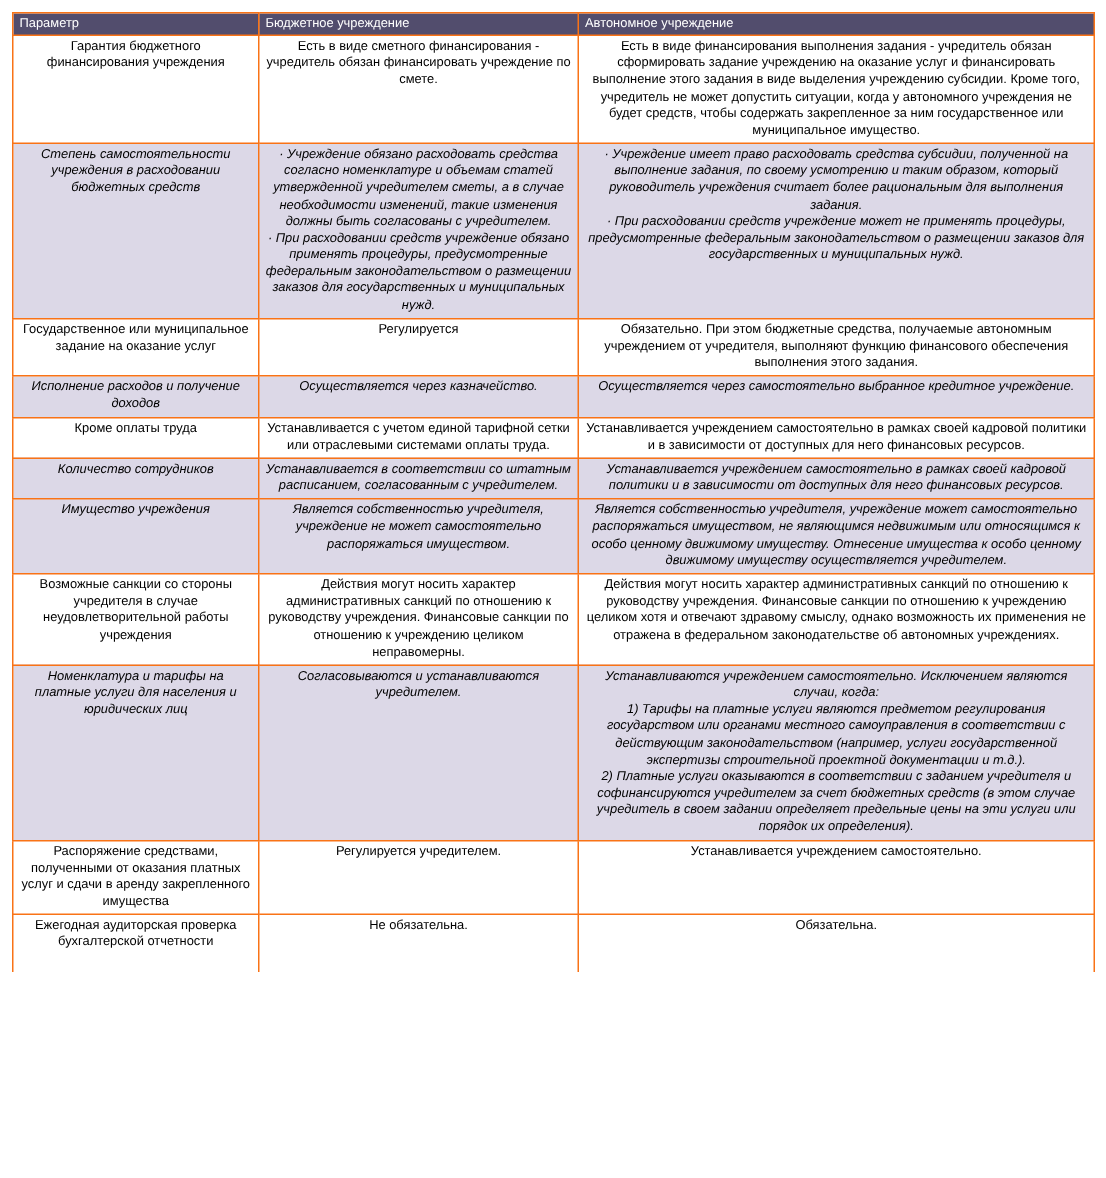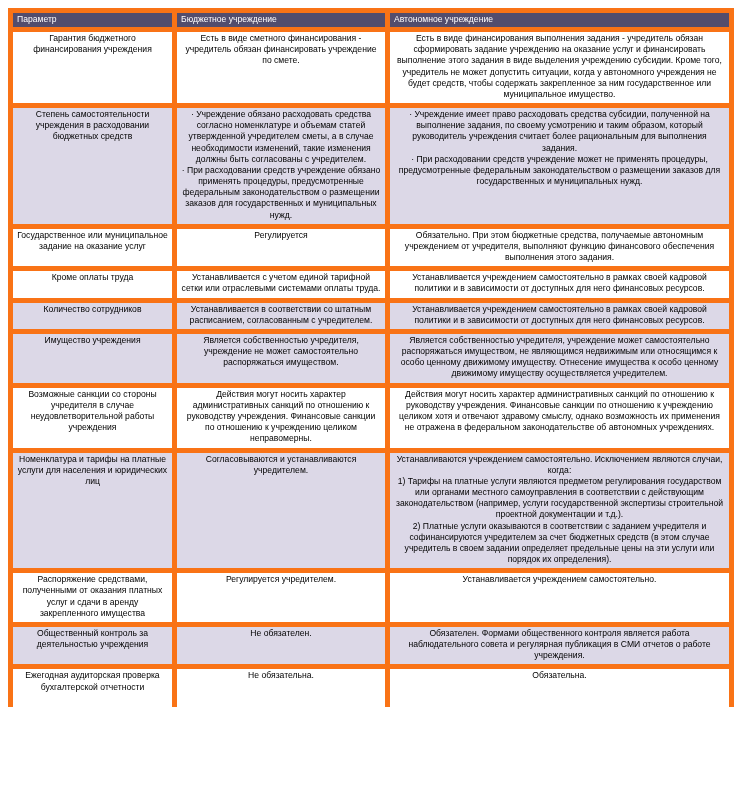--- a/index.html
+++ b/index.html
@@ -22,21 +22,21 @@
     table-layout: fixed;
     width: 721px;
     font-size: 8.6px;
     line-height: 1.3;
   }
   col.c-param { width: 164px; }
   col.c-budget { width: 213px; }
   col.c-auto  { width: 344px; }
 
   th, td {
-    border: 5px solid #f97316;
+    border: 1px solid #f97316;
     vertical-align: top;
     text-align: left;
     padding: 1px 4px 3px 4px;
     word-wrap: break-word;
   }
   thead th {
     background: #524d6d;
     color: #ffffff;
     font-weight: normal;
     padding-top: 1px;
@@ -45,20 +45,21 @@
   }
   thead th + th {
     border-left: 1px solid #ffffff;
   }
   td {
     white-space: pre-line;
     text-align: center;
   }
   tr.shaded td {
     background: #dcd8e7;
+    font-style: italic;
   }
   tbody tr:last-child td {
     border-bottom: hidden;
     height: 34px;
   }
 </style>
 </head>
 <body>
 
 <div class="page">
@@ -86,20 +87,25 @@
     <td>· Учреждение обязано расходовать средства согласно номенклатуре и объемам статей утвержденной учредителем сметы, а в случае необходимости изменений, такие изменения должны быть согласованы с учредителем.
 · При расходовании средств учреждение обязано применять процедуры, предусмотренные федеральным законодательством о размещении заказов для государственных и муниципальных нужд.</td>
     <td>· Учреждение имеет право расходовать средства субсидии, полученной на выполнение задания, по своему усмотрению и таким образом, который руководитель учреждения считает более рациональным для выполнения задания.
 · При расходовании средств учреждение может не применять процедуры, предусмотренные федеральным законодательством о размещении заказов для государственных и муниципальных нужд.</td>
   </tr>
         <tr>
     <td>Государственное или муниципальное задание на оказание услуг</td>
     <td>Регулируется</td>
     <td>Обязательно. При этом бюджетные средства, получаемые автономным учреждением от учредителя, выполняют функцию финансового обеспечения выполнения этого задания.</td>
   </tr>
+        <tr class="shaded">
+    <td>Исполнение расходов и получение доходов</td>
+    <td>Осуществляется через казначейство.</td>
+    <td>Осуществляется через самостоятельно выбранное кредитное учреждение.</td>
+  </tr>
         <tr>
     <td>Кроме оплаты труда</td>
     <td>Устанавливается с учетом единой тарифной сетки или отраслевыми системами оплаты труда.</td>
     <td>Устанавливается учреждением самостоятельно в рамках своей кадровой политики и в зависимости от доступных для него финансовых ресурсов.</td>
   </tr>
         <tr class="shaded">
     <td>Количество сотрудников</td>
     <td>Устанавливается в соответствии со штатным расписанием, согласованным с учредителем.</td>
     <td>Устанавливается учреждением самостоятельно в рамках своей кадровой политики и в зависимости от доступных для него финансовых ресурсов.</td>
   </tr>
@@ -118,25 +124,20 @@
     <td>Согласовываются и устанавливаются учредителем.</td>
     <td>Устанавливаются учреждением самостоятельно. Исключением являются случаи, когда:
 1) Тарифы на платные услуги являются предметом регулирования государством или органами местного самоуправления в соответствии с действующим законодательством (например, услуги государственной экспертизы строительной проектной документации и т.д.).
 2) Платные услуги оказываются в соответствии с заданием учредителя и софинансируются учредителем за счет бюджетных средств (в этом случае учредитель в своем задании определяет предельные цены на эти услуги или порядок их определения).</td>
   </tr>
         <tr>
     <td>Распоряжение средствами, полученными от оказания платных услуг и сдачи в аренду закрепленного имущества</td>
     <td>Регулируется учредителем.</td>
     <td>Устанавливается учреждением самостоятельно.</td>
   </tr>
-        <tr class="shaded">
-    <td>Общественный контроль за деятельностью учреждения</td>
-    <td>Не обязателен.</td>
-    <td>Обязателен. Формами общественного контроля является работа наблюдательного совета и регулярная публикация в СМИ отчетов о работе учреждения.</td>
-  </tr>
         <tr>
     <td>Ежегодная аудиторская проверка бухгалтерской отчетности</td>
     <td>Не обязательна.</td>
     <td>Обязательна.</td>
   </tr>
       </tbody>
   </table>
 </div>
 
 </body></html>

